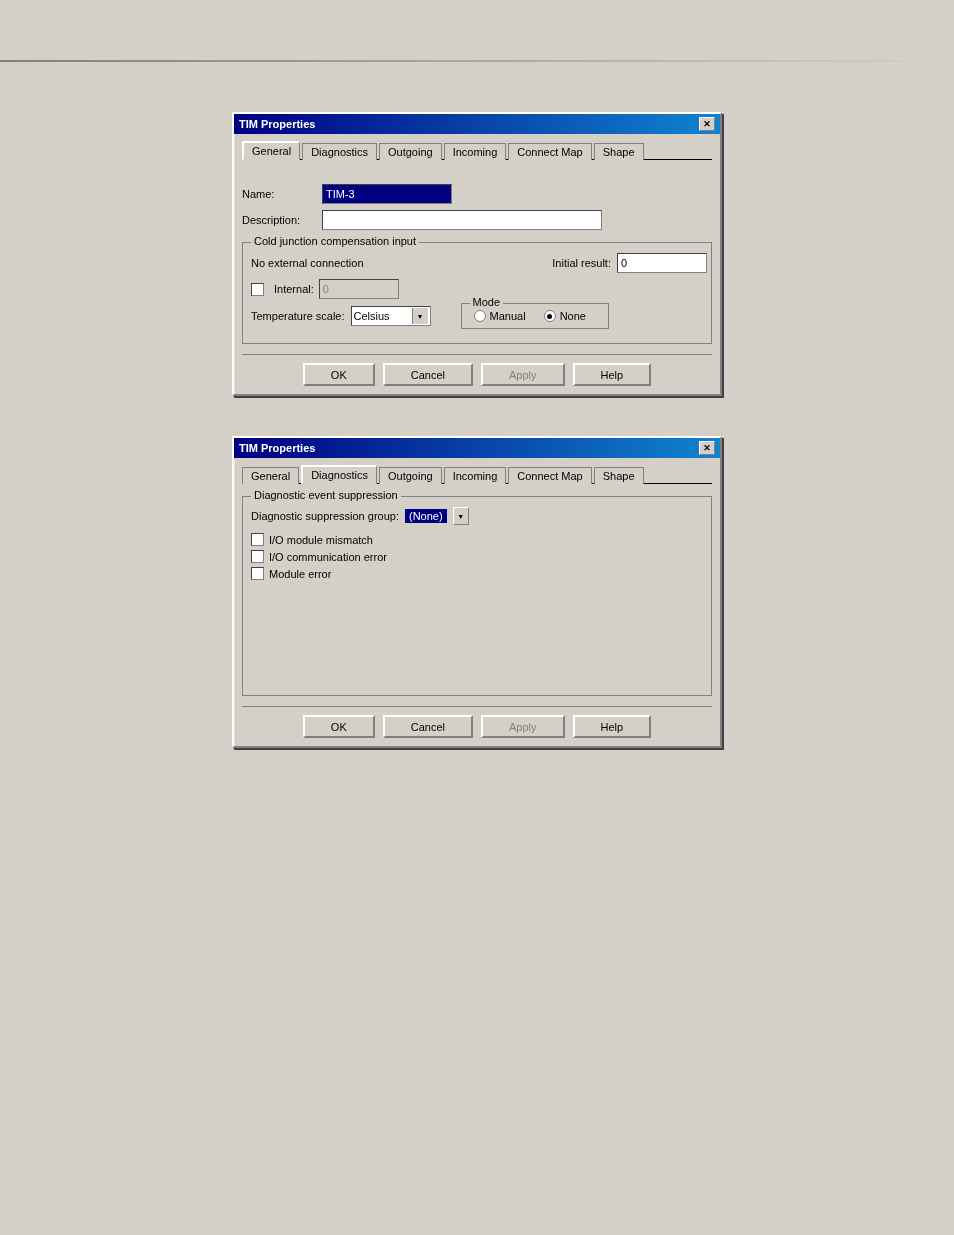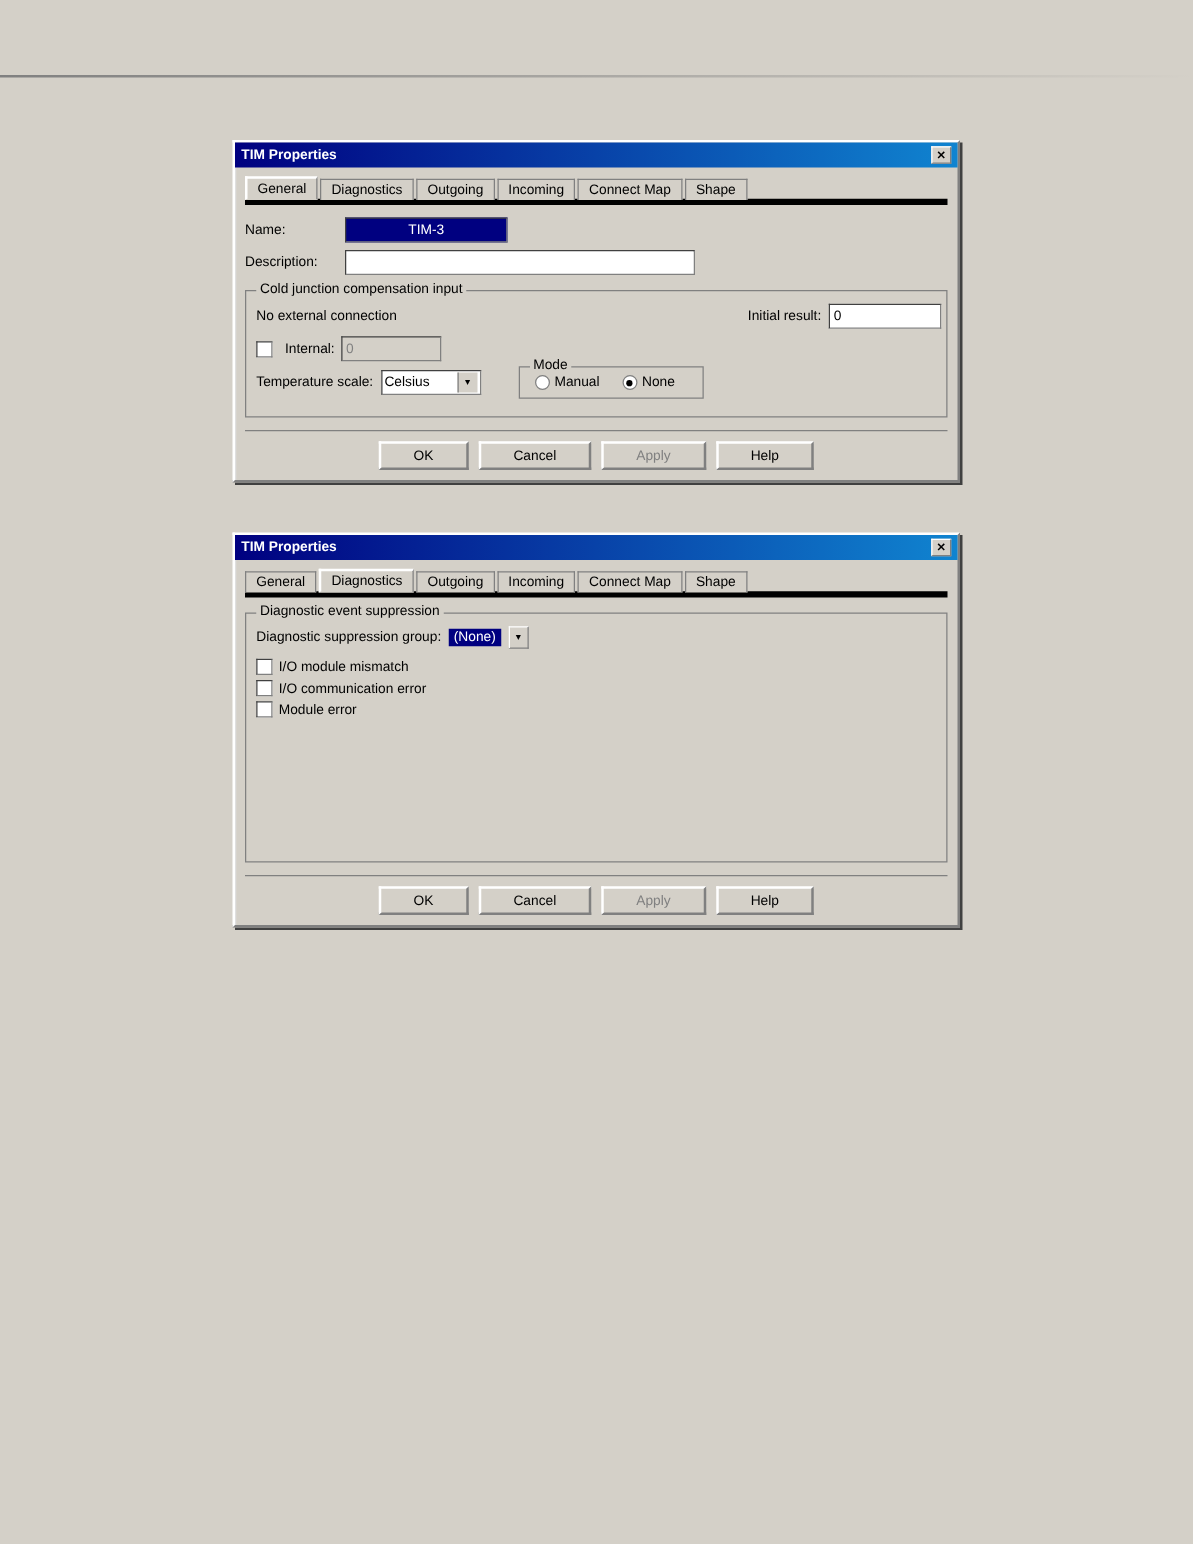--- a/index.html
+++ b/index.html
@@ -17,21 +17,21 @@
       gap: 40px;
     }
 
     
     .dialog {
       background: #d4d0c8;
       border: 2px solid #808080;
       border-top-color: #fff;
       border-left-color: #fff;
       box-shadow: 2px 2px 0 #404040, inset 1px 1px 0 #dfdfdf;
-      width: 582px;
+      width: 490px;
     }
 
     .dialog-titlebar {
       background: linear-gradient(to right, #000080, #1084d0);
       color: #fff;
       padding: 3px 5px;
       display: flex;
       justify-content: space-between;
       align-items: center;
       font-weight: bold;
@@ -55,21 +55,21 @@
     }
 
     .dialog-body {
       padding: 6px 8px 8px 8px;
     }
 
     
     .tab-strip {
       display: flex;
       align-items: flex-end;
-      border-bottom: 5px solid #000000;
+      border-bottom: 1px solid #000000;
       margin-bottom: 8px;
     }
 
     .tab {
       background: #d4d0c8;
       border: 1px solid #808080;
       border-bottom: none;
       padding: 2px 8px;
       margin-right: 2px;
       font-size: 11px;
@@ -111,21 +111,20 @@
       height: 20px;
     }
 
     .form-input.selected {
       background: #000080;
       color: #fff;
     }
 
     .input-name {
       width: 130px;
-      text-align: center;
     }
 
     .input-desc {
       width: 280px;
     }
 
     .input-module {
       width: 90px;
     }
 
@@ -321,21 +320,21 @@
 
     <div class="tab-strip">
       <div class="tab active">General</div>
       <div class="tab">Diagnostics</div>
       <div class="tab">Outgoing</div>
       <div class="tab">Incoming</div>
       <div class="tab">Connect Map</div>
       <div class="tab">Shape</div>
     </div>
 
-    <div class="form-row" style="margin-top:10px;">
+    <div class="form-row" style="margin-top:24px;">
       <span class="form-label">Name:</span>
       <input class="form-input input-name selected" type="text" value="TIM-3" style="color: rgb(255, 255, 255); background: rgb(0, 0, 128);">
     </div>
 
     <div class="form-row" style="margin-bottom:12px;">
       <span class="form-label">Description:</span>
       <input class="form-input input-desc" type="text" value="" style="">
     </div>
 
 

